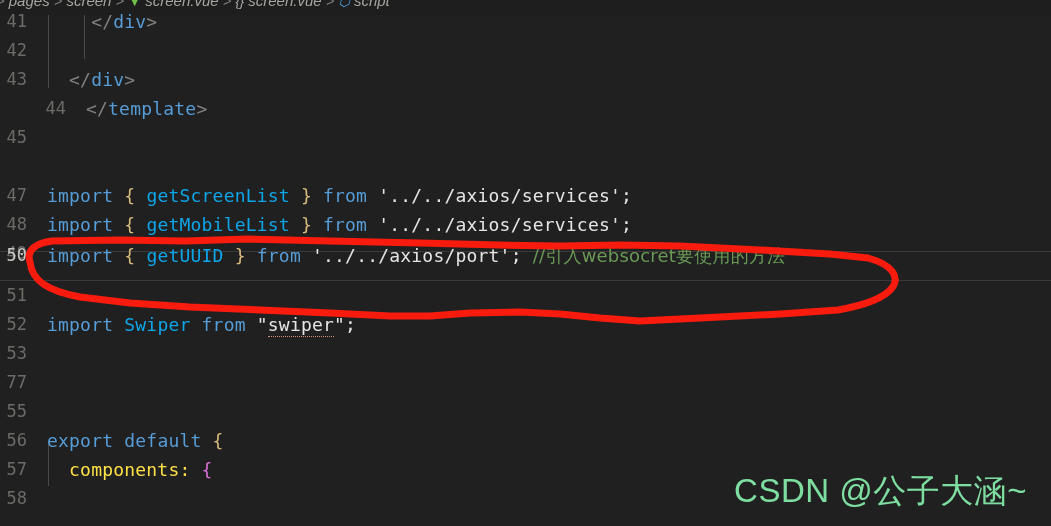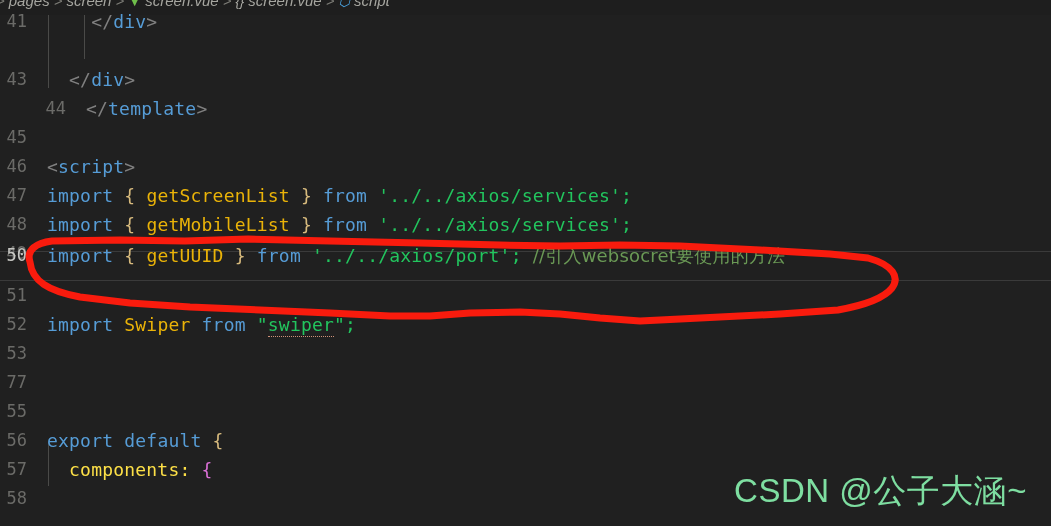--- a/index.html
+++ b/index.html
@@ -101,22 +101,22 @@
     width: 1px;
     background: #4a4a48;
   }
 
   
   .kw       { color: #569cd6; }   
   .tag      { color: #569cd6; }   
   .punc     { color: #808080; }   
   .brace-y  { color: #d7ba7d; }   
   .brace-m  { color: #da70d6; }   
-  .id       { color: #eab308; }
-  .str      { color: #22c55e; }
+  .id       { color: #0ea5e9; }
+  .str      { color: #e5e5e5; }
   .cmt      { color: #6a9955; }
   .prop     { color: #fde047; }   
   .underdot {
     border-bottom: 1px dotted #ce9178;
     padding-bottom: 1px;
   }
   .cjk { font-family: "DejaVu Sans", "Liberation Sans", sans-serif; }
 
   
   .annot {
@@ -157,40 +157,40 @@
     <div class="guide" style="left:84px;  top:0px;  height:44px;"></div>
     <div class="guide" style="left:48px;  top:427px; height:44px;"></div>
 
     <div class="cur-line" style="top:236px;"></div>
 
     <div class="row" style="top:-8px;">
       <span class="lineno">41</span>
       <span class="code"><span class="punc">    &lt;/</span><span class="tag">div</span><span class="punc">&gt;</span></span>
     </div>
 
+    <div class="row" style="top:21px;">
+      <span class="lineno">42</span>
+      <span class="code"></span>
+    </div>
 
     <div class="row" style="top:50px;">
       <span class="lineno">43</span>
       <span class="code"><span class="punc">  &lt;/</span><span class="tag">div</span><span class="punc">&gt;</span></span>
     </div>
 
     <div class="row" style="top:79px;margin-left:39px;">
       <span class="lineno">44</span>
       <span class="code"><span class="punc">&lt;/</span><span class="tag">template</span><span class="punc">&gt;</span></span>
     </div>
 
     <div class="row" style="top:108px;">
       <span class="lineno">45</span>
       <span class="code"></span>
     </div>
 
-    <div class="row" style="top:137px;">
-      <span class="lineno">46</span>
-      <span class="code"><span class="punc">&lt;</span><span class="tag">script</span><span class="punc">&gt;</span></span>
-    </div>
 
     <div class="row" style="top:166px;">
       <span class="lineno">47</span>
       <span class="code"><span class="kw">import</span> <span class="brace-y">{</span> <span class="id">getScreenList</span> <span class="brace-y">}</span> <span class="kw">from</span> <span class="str">'../../axios/services';</span></span>
     </div>
 
     <div class="row" style="top:195px;">
       <span class="lineno">48</span>
       <span class="code"><span class="kw">import</span> <span class="brace-y">{</span> <span class="id">getMobileList</span> <span class="brace-y">}</span> <span class="kw">from</span> <span class="str">'../../axios/services';</span></span>
     </div>

